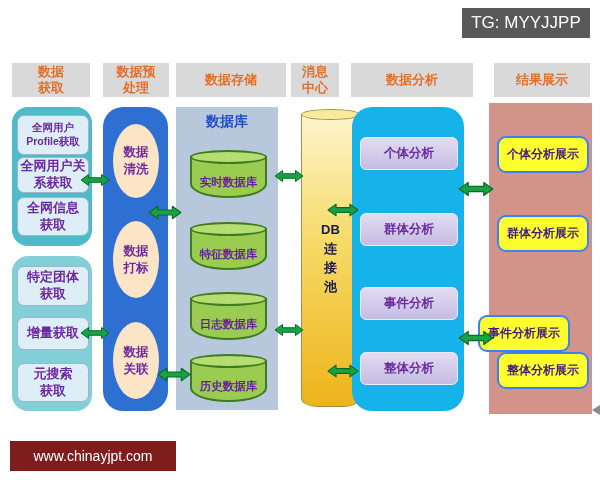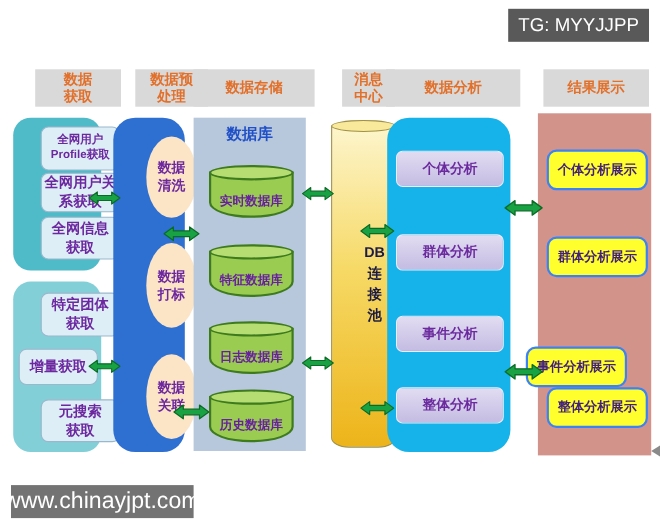--- a/index.html
+++ b/index.html
@@ -2,28 +2,28 @@
 <html><head>
 <meta charset="utf-8">
 <style>
   html,body{margin:0;padding:0;background:#fff;}
   .canvas{
     position:relative;width:600px;height:480px;background:#ffffff;overflow:hidden;
     font-family:"Liberation Sans","DejaVu Sans",sans-serif;
   }
   .abs{position:absolute;}
   .center{display:flex;align-items:center;justify-content:center;text-align:center;}
-  .pre{white-space:pre-line;margin-left:20px;}
+  .pre{white-space:pre-line;}
 
   
   .hdr{background:#d9d9d9;color:#e2702a;font-weight:700;font-size:13px;line-height:1.25;}
 
   
   .badge{background:#595959;color:#ffffff;font-size:17px;}
-  .footerbar{background:#737373;color:#ffffff;font-size:21px;}
+  .footerbar{background:#7f1d1d;color:#ffffff;font-size:14px;}
 
   
   .col-teal{background:#4fbbc8;border-radius:16px;}
   .col-teal-light{background:#82cfd8;border-radius:16px;}
   .col-blue{background:#2e6fd2;border-radius:20px;}
   .col-steel{background:#b7c7dc;}
   .col-cyan{background:#16b2ea;border-radius:20px;}
   .col-pink{background:#d2938a;}
 
   

